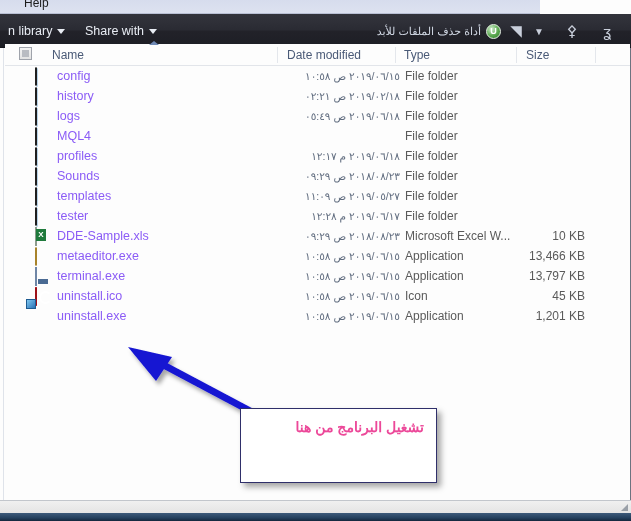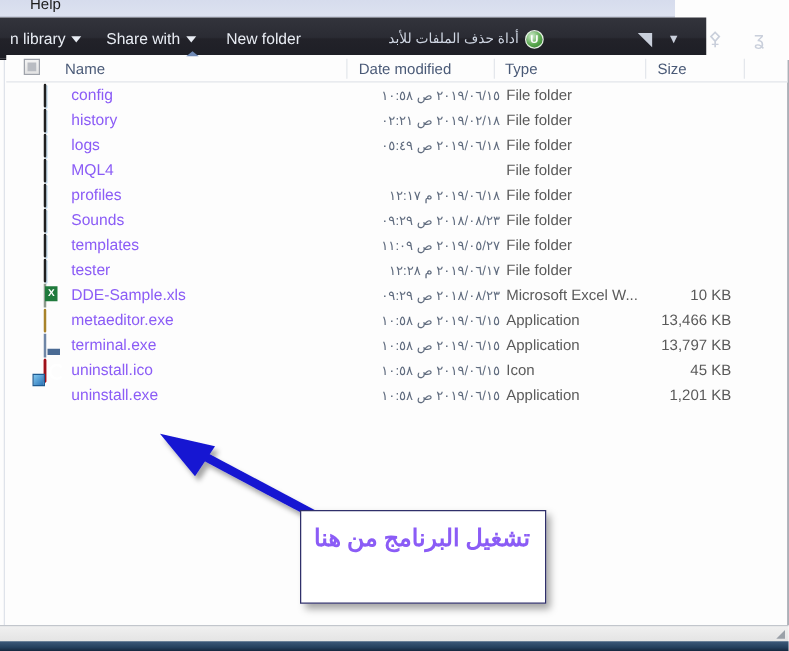--- a/index.html
+++ b/index.html
@@ -17,21 +17,21 @@
     background:linear-gradient(to bottom,#d6dced 0%,#dde2f0 100%);
     border-bottom:1px solid #b9c0d4;
   }
   .menubar .mi {
     position:absolute; left:24px; top:-4px;
     font-size:12px; color:#1b1b1b; line-height:14px;
   }
 
   
   .toolbar {
-    position:absolute; left:0; top:14px; width:565px; height:34px;
+    position:absolute; left:0; top:14px; width:631px; height:34px;
     background:linear-gradient(to bottom,#33343c 0%,#2a2b33 48%,#222229 52%,#1d1e25 100%);
     border-bottom:1px solid #15161c;
   }
   .tb-item {
     position:absolute; top:0; height:34px; line-height:34px;
     font-size:12.5px; color:#e8ecf3; white-space:nowrap;
     display:flex; align-items:center; gap:5px;
   }
   .caret {
     width:0; height:0; border-left:4px solid transparent;
@@ -169,22 +169,22 @@
   }
 
   
   .callout {
     position:absolute; left:240px; top:408px; width:197px; height:75px;
     background:#ffffff; border:1px solid #2f2f6a;
     box-shadow:4px 4px 6px rgba(0,0,0,0.35);
     display:flex; align-items:flex-start; justify-content:flex-end;
   }
   .callout span {
-    direction:rtl; font-size:19px; color:#8b5cf6; font-weight:bold;
-    padding:10px 12px 0 0; white-space:nowrap;font-family:Liberation Serif, serif;
+    direction:rtl; font-size:14px; color:#ec4899; font-weight:bold;
+    padding:10px 12px 0 0; white-space:nowrap;
   }
 
   .arrow-svg { position:absolute; left:0; top:0; width:631px; height:521px;
                pointer-events:none; }
 
   
   .statusbar {
     position:absolute; left:0; top:500px; width:631px; height:13px;
     background:linear-gradient(to bottom,#f0f0f0,#e4e4e4);
     border-top:1px solid #c2c6cc;
@@ -212,23 +212,20 @@
     <div class="tb-item" style="left:8px;">
       <span>n library</span>
       <span class="caret"></span>
     </div>
 
     <div class="tb-item" style="left:85px;">
       <span>Share with</span>
       <span class="caret"></span>
     </div>
 
-    <div class="tb-item" style="left:181px;">
-      <span>New folder</span>
-    </div>
 
     <div class="tb-arabic" style="right:130px;">
       <span class="ubadge">U</span>
       <span>أداة حذف الملفات للأبد</span>
     </div>
 
     <div class="tb-icon" style="left:505px; width:22px;">◥</div>
     <div class="tb-icon" style="left:530px; width:18px; font-size:10px;">▼</div>
     <div class="tb-icon" style="left:563px; width:18px;">⚴</div>
     <div class="tb-icon" style="left:598px; width:18px;">ʓ</div>

